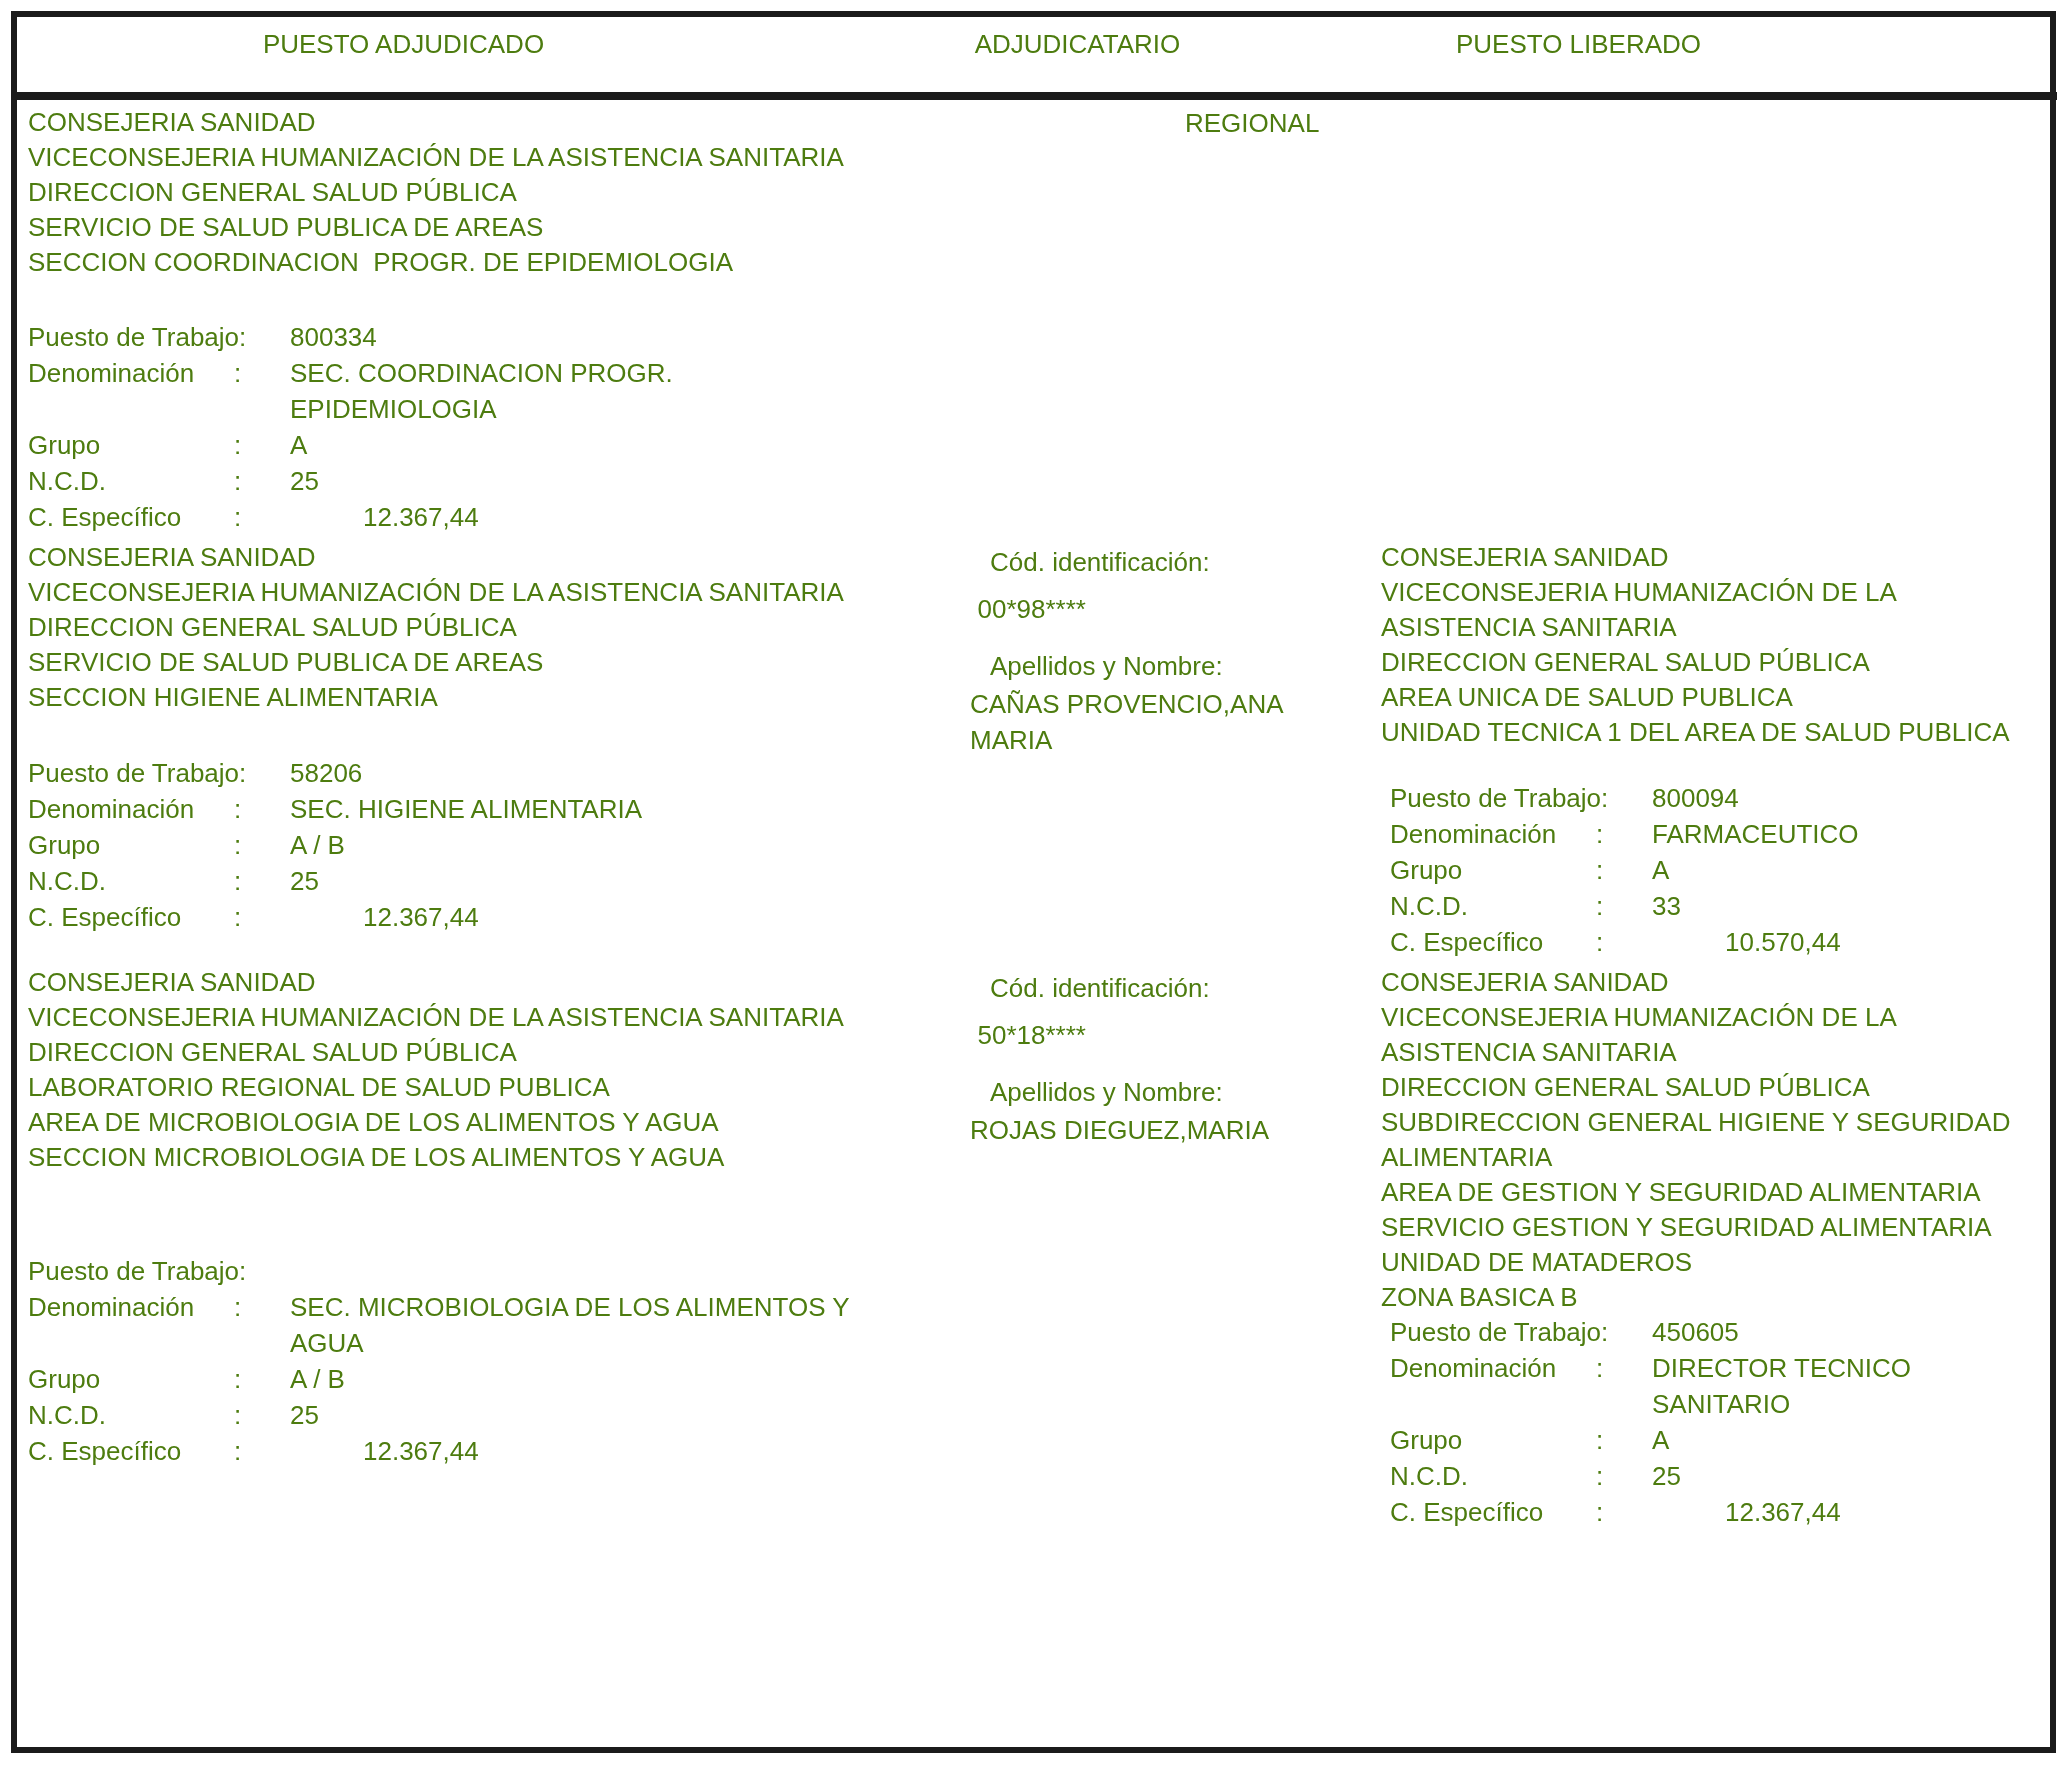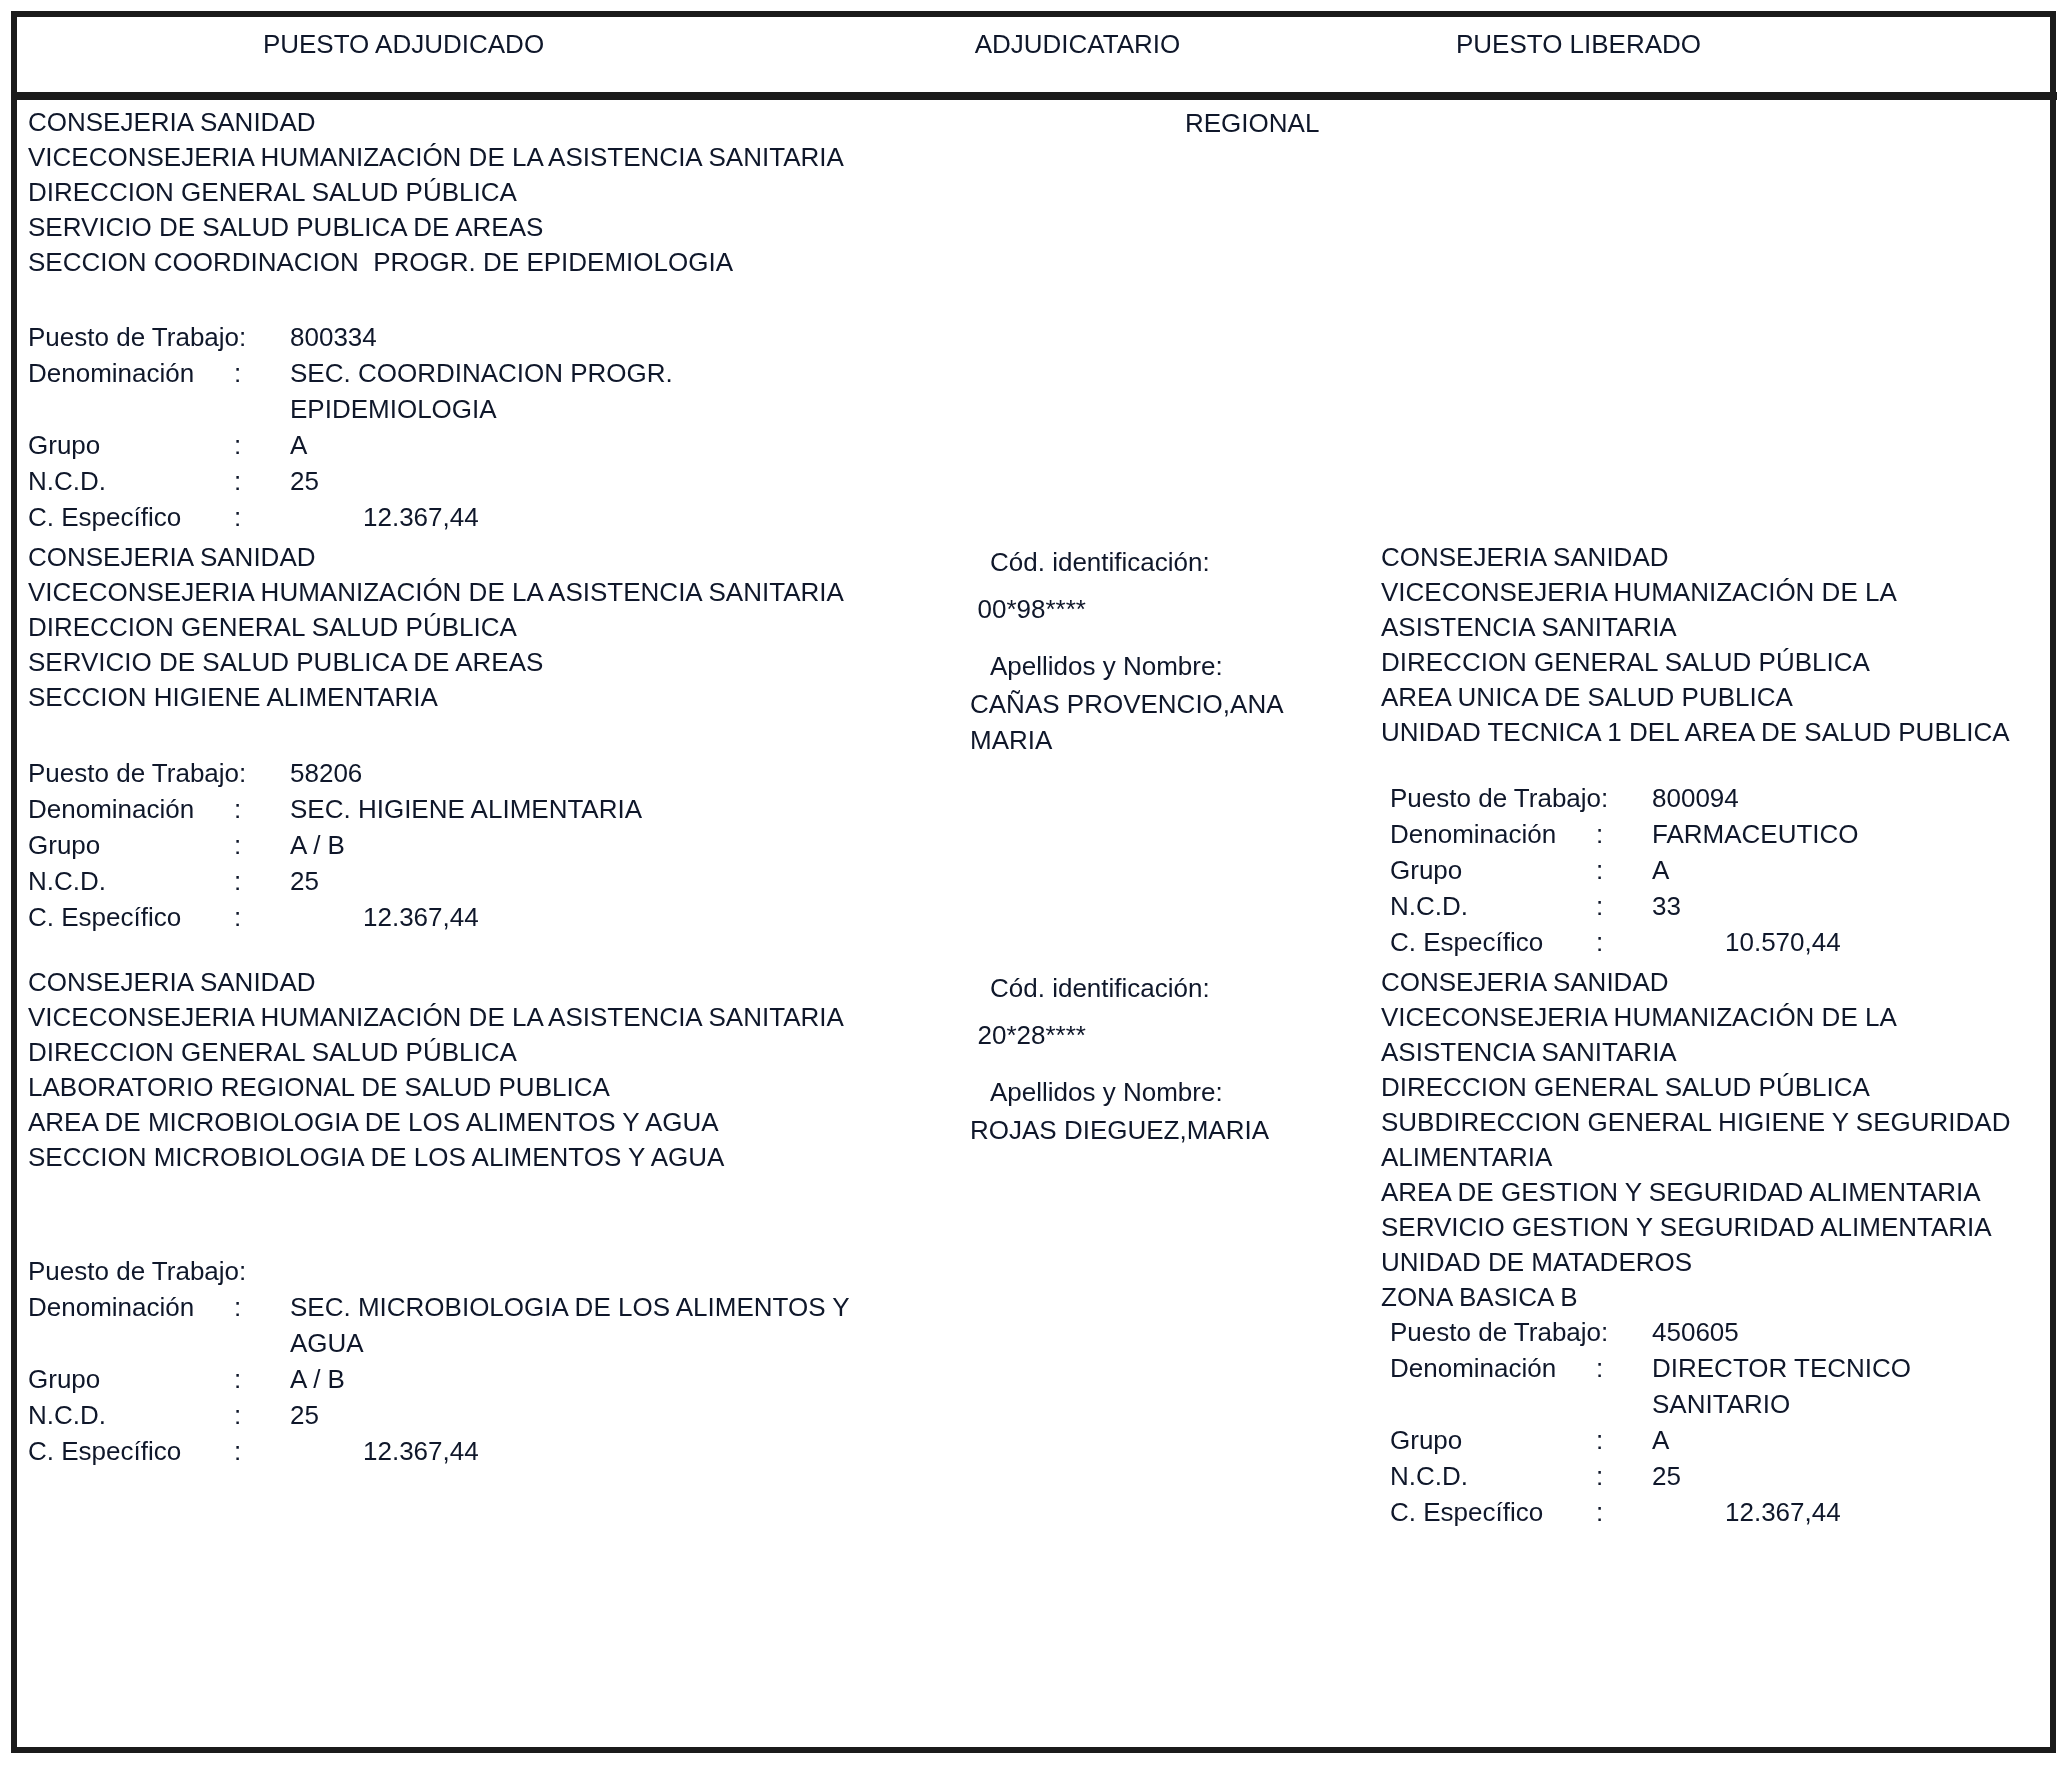--- a/index.html
+++ b/index.html
@@ -3,21 +3,21 @@
 <meta charset="utf-8">
 <style>
   html, body { margin: 0; padding: 0; background: #ffffff; }
   .page {
     position: relative;
     width: 2069px;
     height: 1765px;
     background: #ffffff;
     font-family: "Liberation Sans", "DejaVu Sans", sans-serif;
     font-size: 26px;
-    color: #0f172a;
+    color: #4d7c0f;
     overflow: hidden;
   }
   .frame {
     position: absolute;
     left: 11.2px; top: 11.2px;
     width: 2033px; height: 1730px;
     border: 6.6px solid #1b1b1b;
   }
   .header-sep {
     position: absolute;
@@ -177,21 +177,21 @@
 
   <div class="org" style="left:28px; top:965px;">CONSEJERIA SANIDAD
 VICECONSEJERIA HUMANIZACIÓN DE LA ASISTENCIA SANITARIA
 DIRECCION GENERAL SALUD PÚBLICA
 LABORATORIO REGIONAL DE SALUD PUBLICA
 AREA DE MICROBIOLOGIA DE LOS ALIMENTOS Y AGUA
 SECCION MICROBIOLOGIA DE LOS ALIMENTOS Y AGUA</div>
 
   <div class="mid" style="left:970px; top:970px;">
     <div class="mid-label">Cód. identificación:</div>
-    <div class="mid-value cod">20*28****</div>
+    <div class="mid-value cod">50*18****</div>
     <div class="mid-label second">Apellidos y Nombre:</div>
     <div class="mid-value name">ROJAS DIEGUEZ,MARIA</div>
   </div>
 
   <div class="org" style="left:1381px; top:965px;">CONSEJERIA SANIDAD
 VICECONSEJERIA HUMANIZACIÓN DE LA
 ASISTENCIA SANITARIA
 DIRECCION GENERAL SALUD PÚBLICA
 SUBDIRECCION GENERAL HIGIENE Y SEGURIDAD
 ALIMENTARIA

